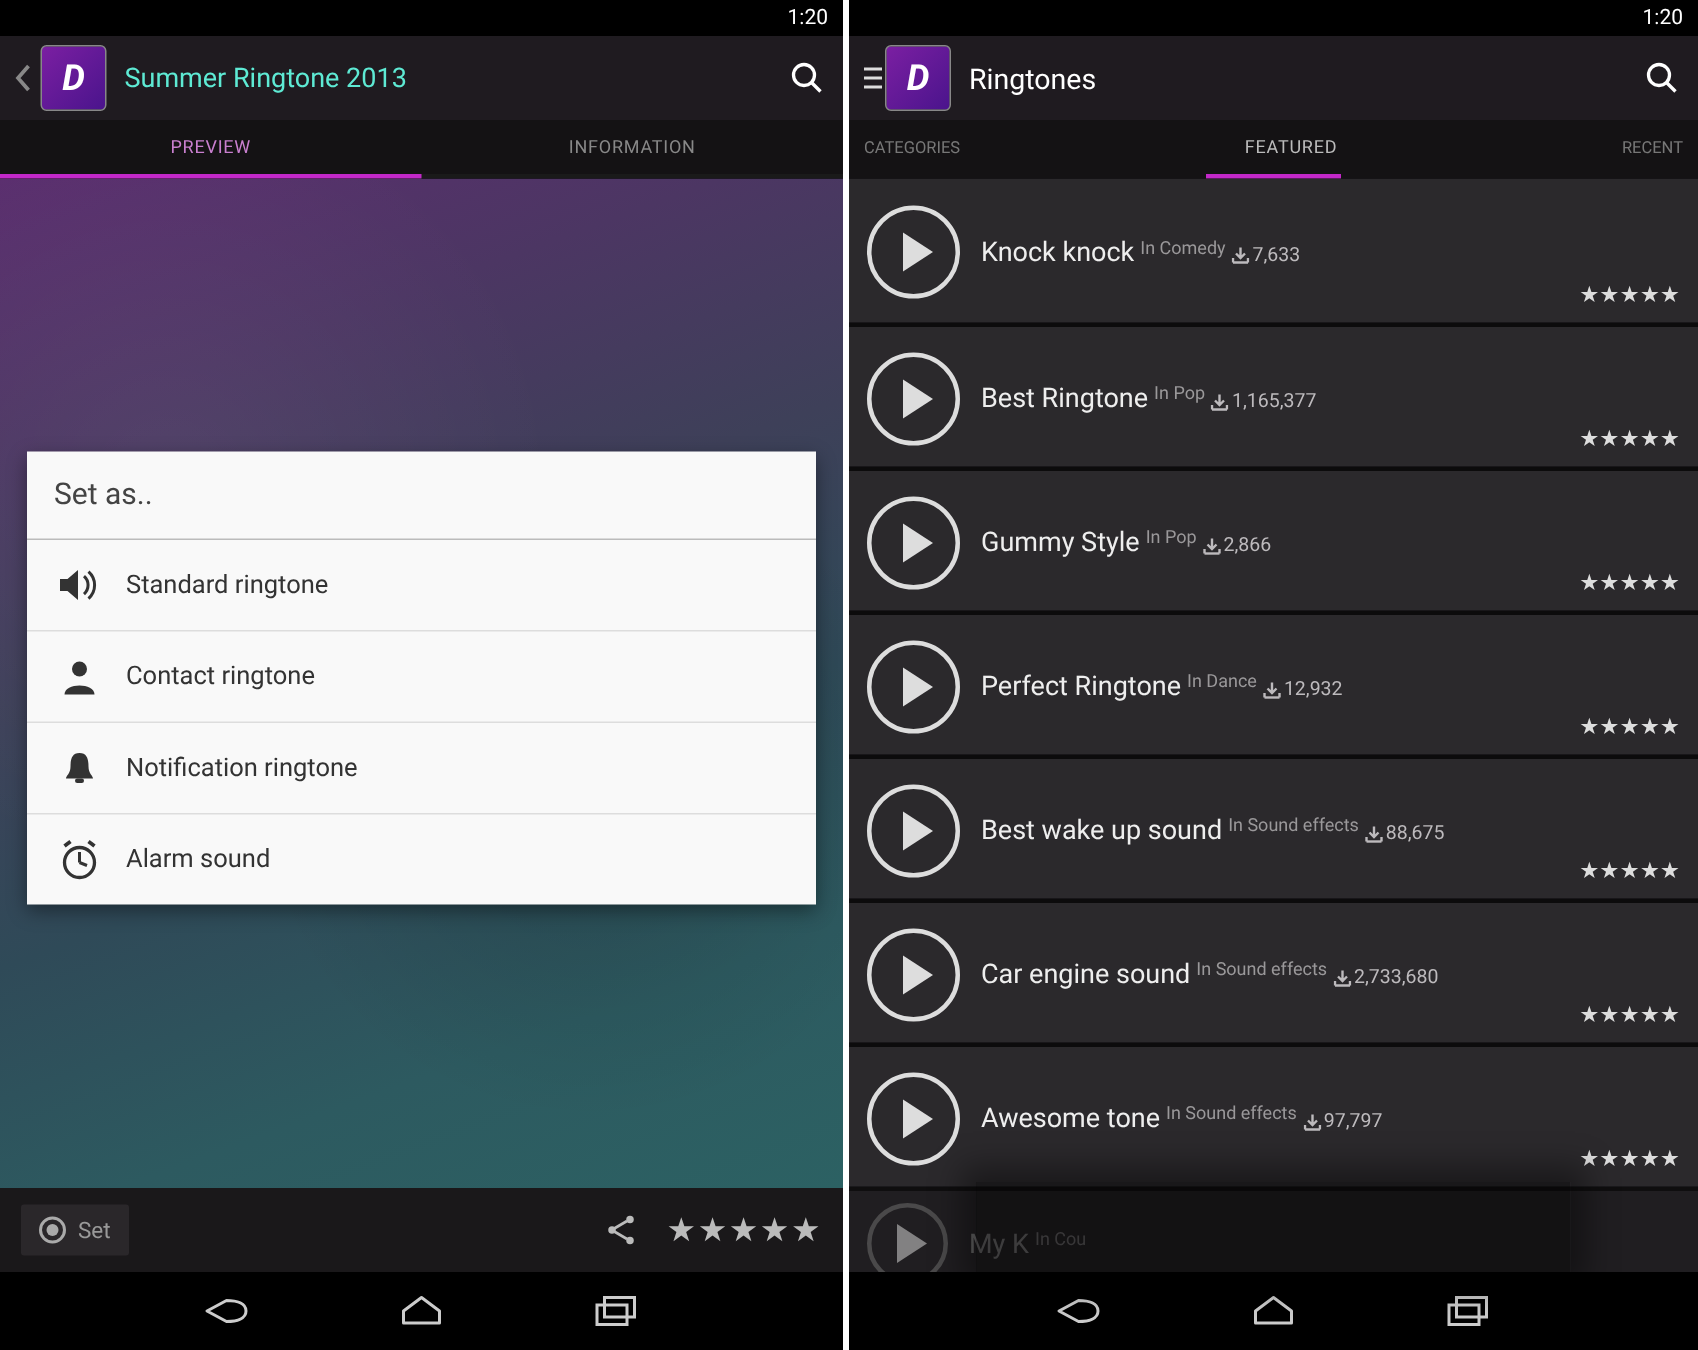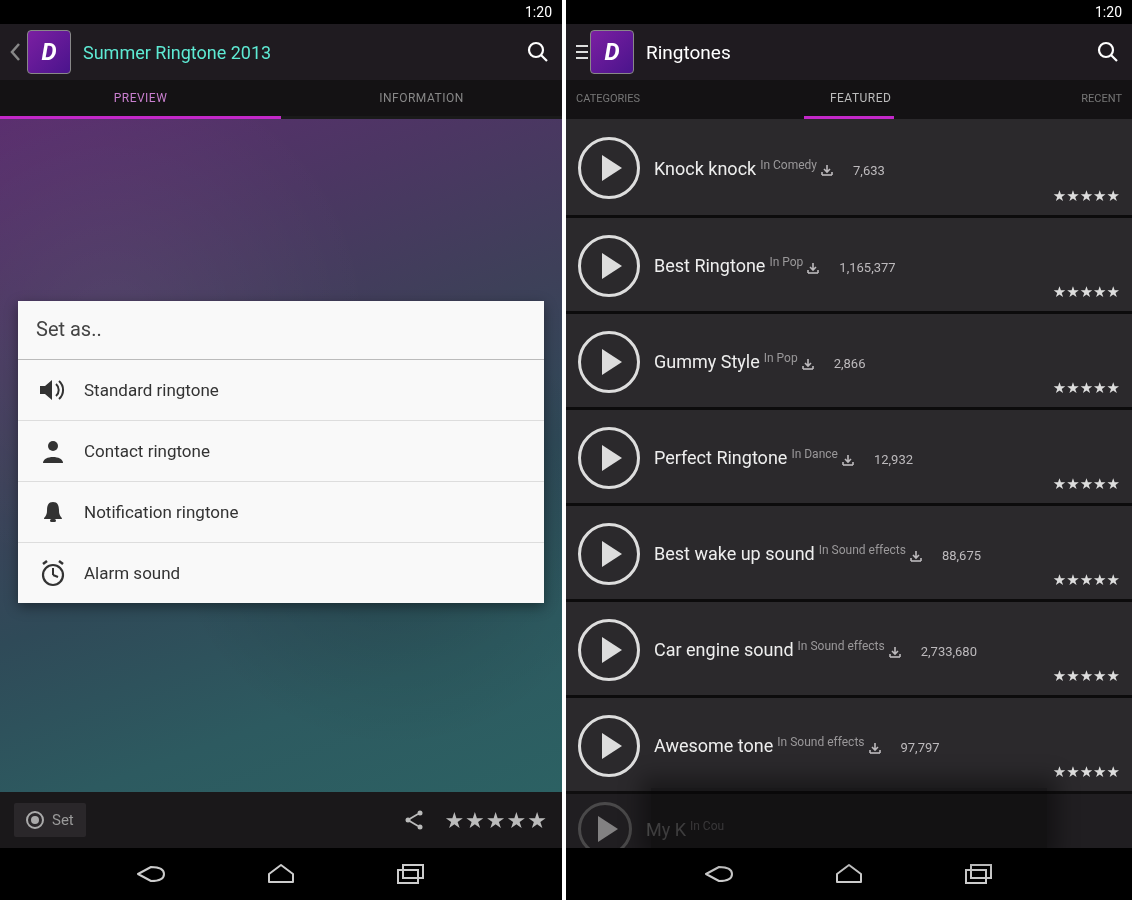--- a/index.html
+++ b/index.html
@@ -50,21 +50,21 @@
 .tab3-underline { position: absolute; left: 50%; transform: translateX(-50%); width: 90px; height: 3px; background: #c328c9; }
 
 .list { flex: 1; background: #141214; overflow: hidden; }
 .row { display: flex; align-items: center; padding: 12px 12px 10px; border-top: 3px solid #0c0b0c; background: #2b292c; position: relative; min-height: 96px; }
 .row:first-child { border-top: none; }
 .play-circle { width: 62px; height: 62px; border: 3px solid #ddd; border-radius: 50%; display: flex; align-items: center; justify-content: center; margin-right: 14px; flex-shrink: 0; }
 .play-tri { width: 0; height: 0; border-left: 20px solid #ddd; border-top: 13px solid transparent; border-bottom: 13px solid transparent; margin-left: 5px; }
 .row-main { flex: 1; display: flex; flex-direction: row; gap: 4px; }
 .row-title { color: #eee; font-size: 18px; }
 .row-sub { color: #9a989a; font-size: 12px; }
-.row-dl { color: #bdbabd; font-size: 13px; display: flex; align-items: center; gap: 20px; margin-top: 4px; }
+.row-dl { color: #bdbabd; font-size: 13px; display: flex; align-items: center; gap: 2px; margin-top: 4px; }
 .dl-icon { display: inline-flex; }
 .row-stars { position: absolute; right: 12px; bottom: 10px; color: #ddd; font-size: 15px; letter-spacing: 0px; }
 .row.cut { min-height: 50px; padding: 8px 12px 0; overflow: hidden; opacity: 0.55; }
 .row.cut .play-circle { width: 54px; height: 54px; border-color:#777; }
 .row.cut .row-title { color: #aaa; }
 .right-footer-shadow { position: absolute; left:15%; right:15%; bottom: 52px; height: 60px; background: rgba(0,0,0,0.4); box-shadow: 0 0 20px 10px rgba(0,0,0,0.4); pointer-events:none; }
 svg { display: block; }
 </style>
 </head>
 <body>

